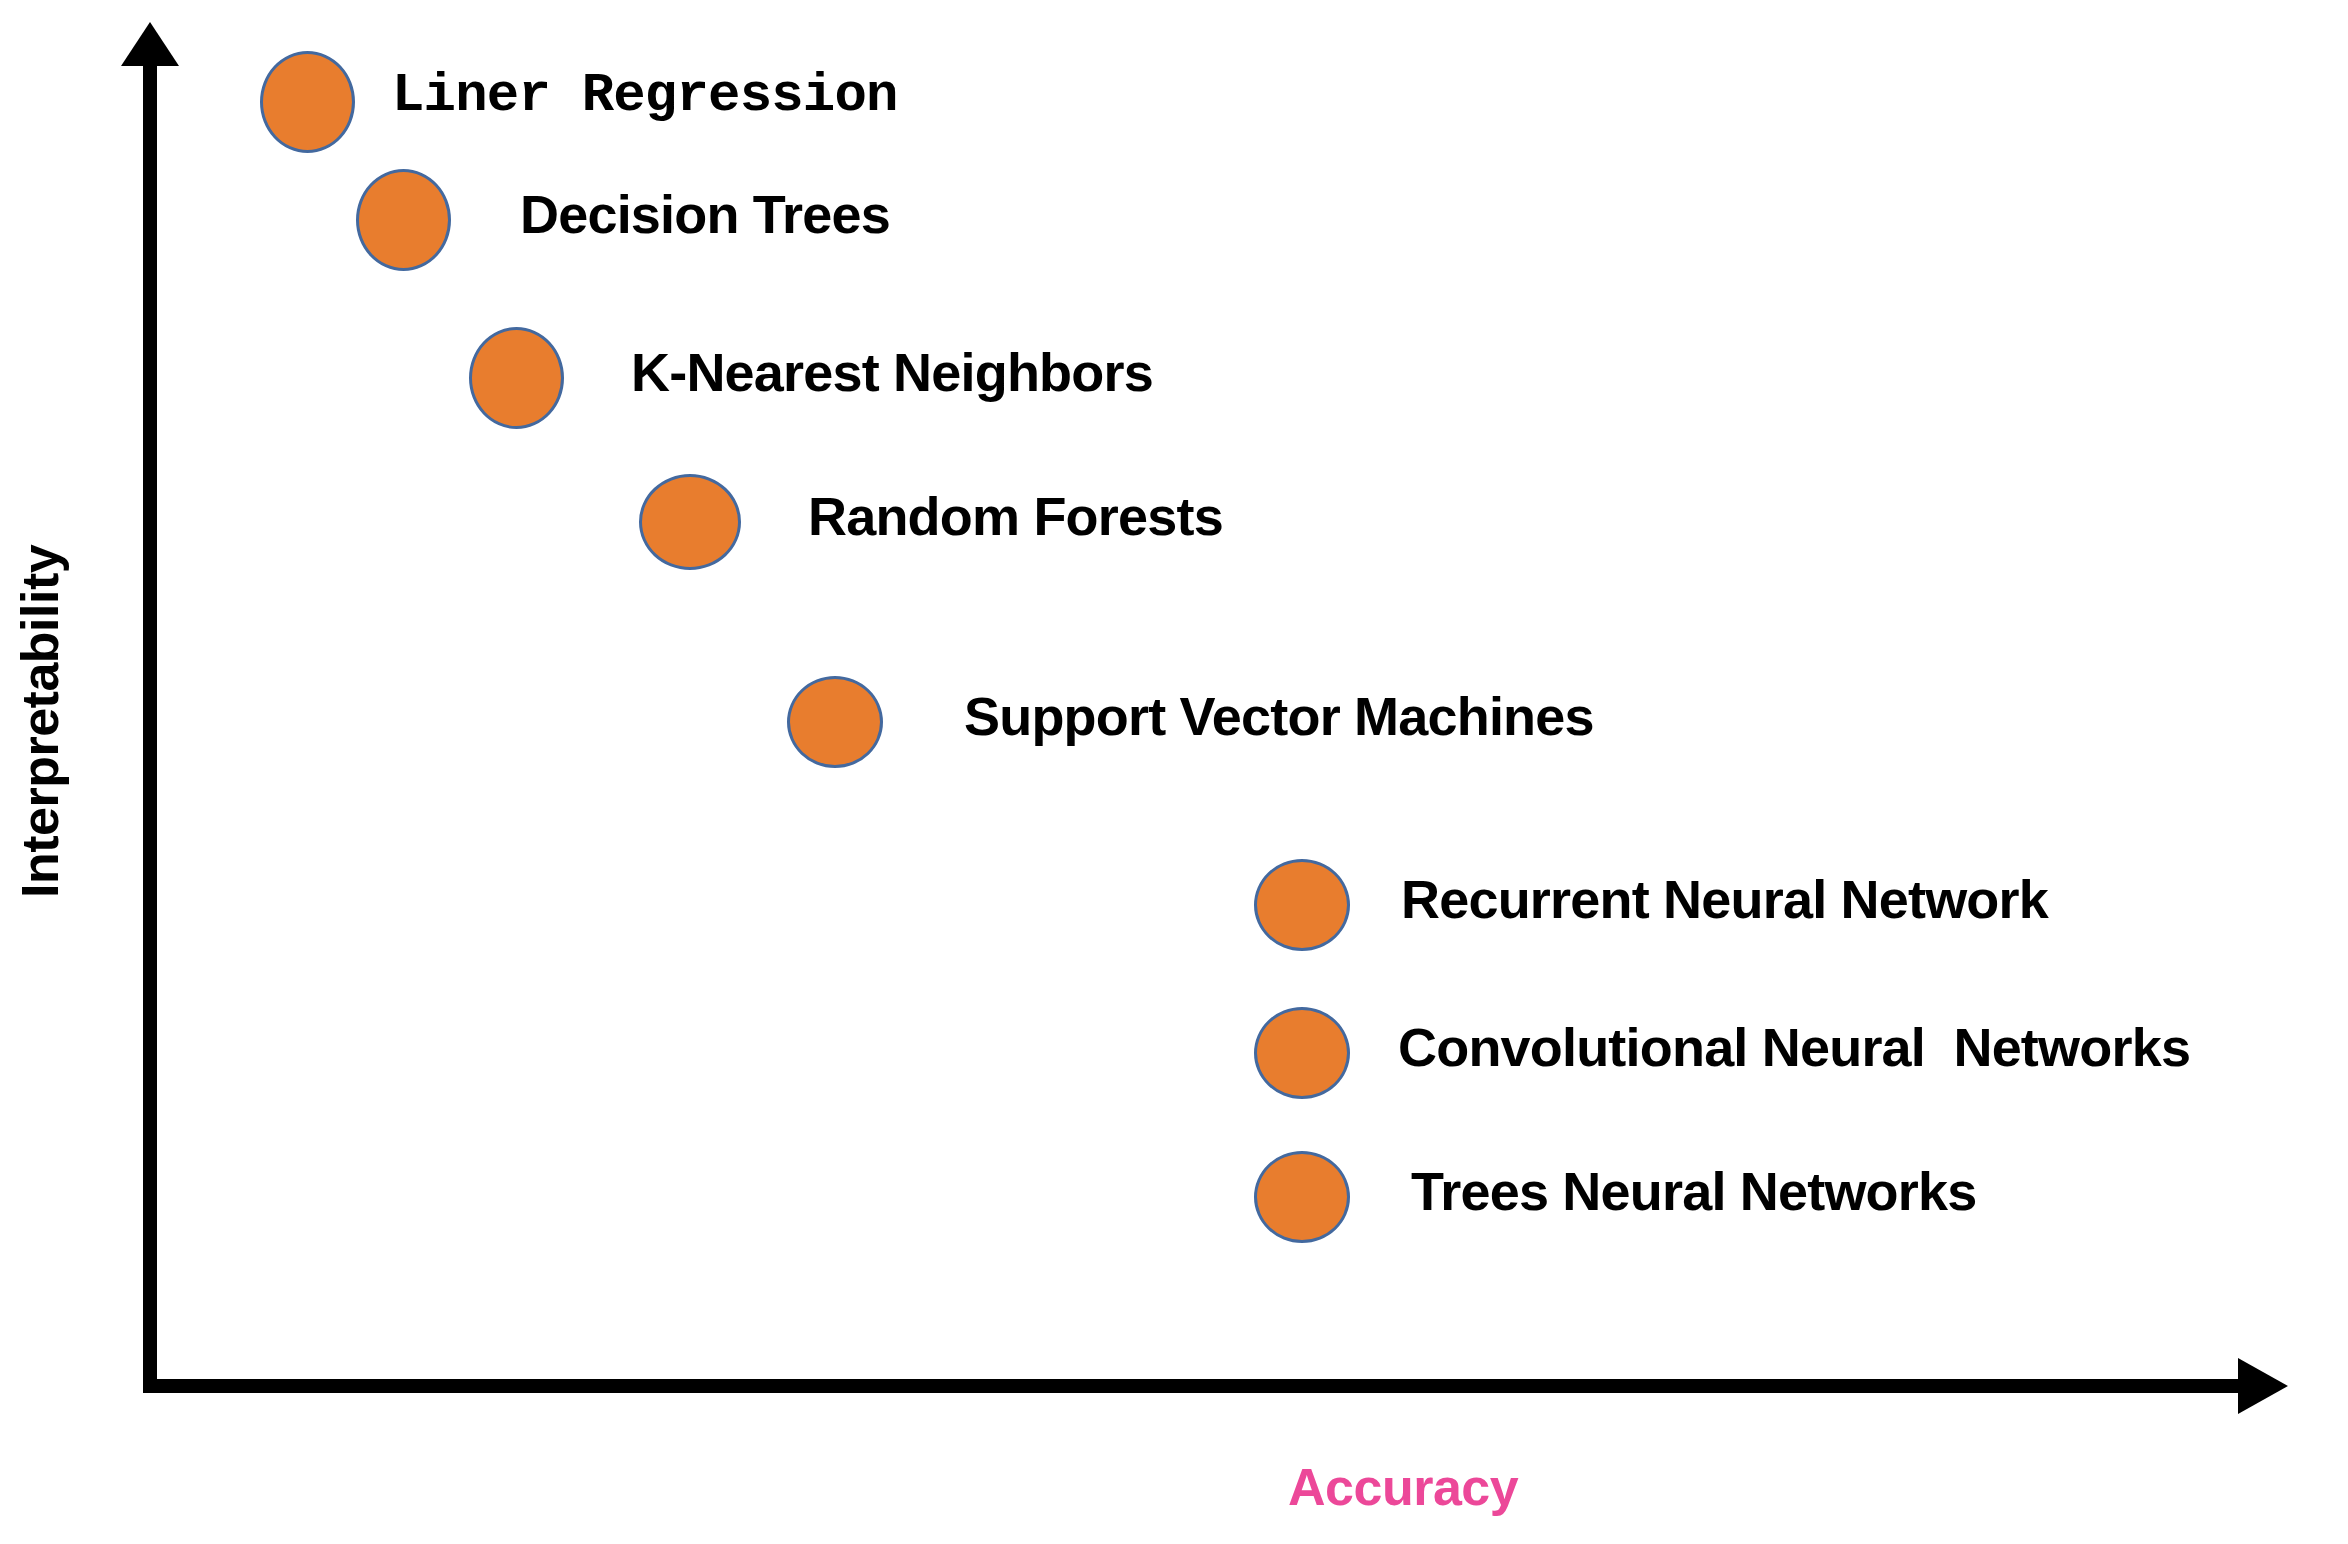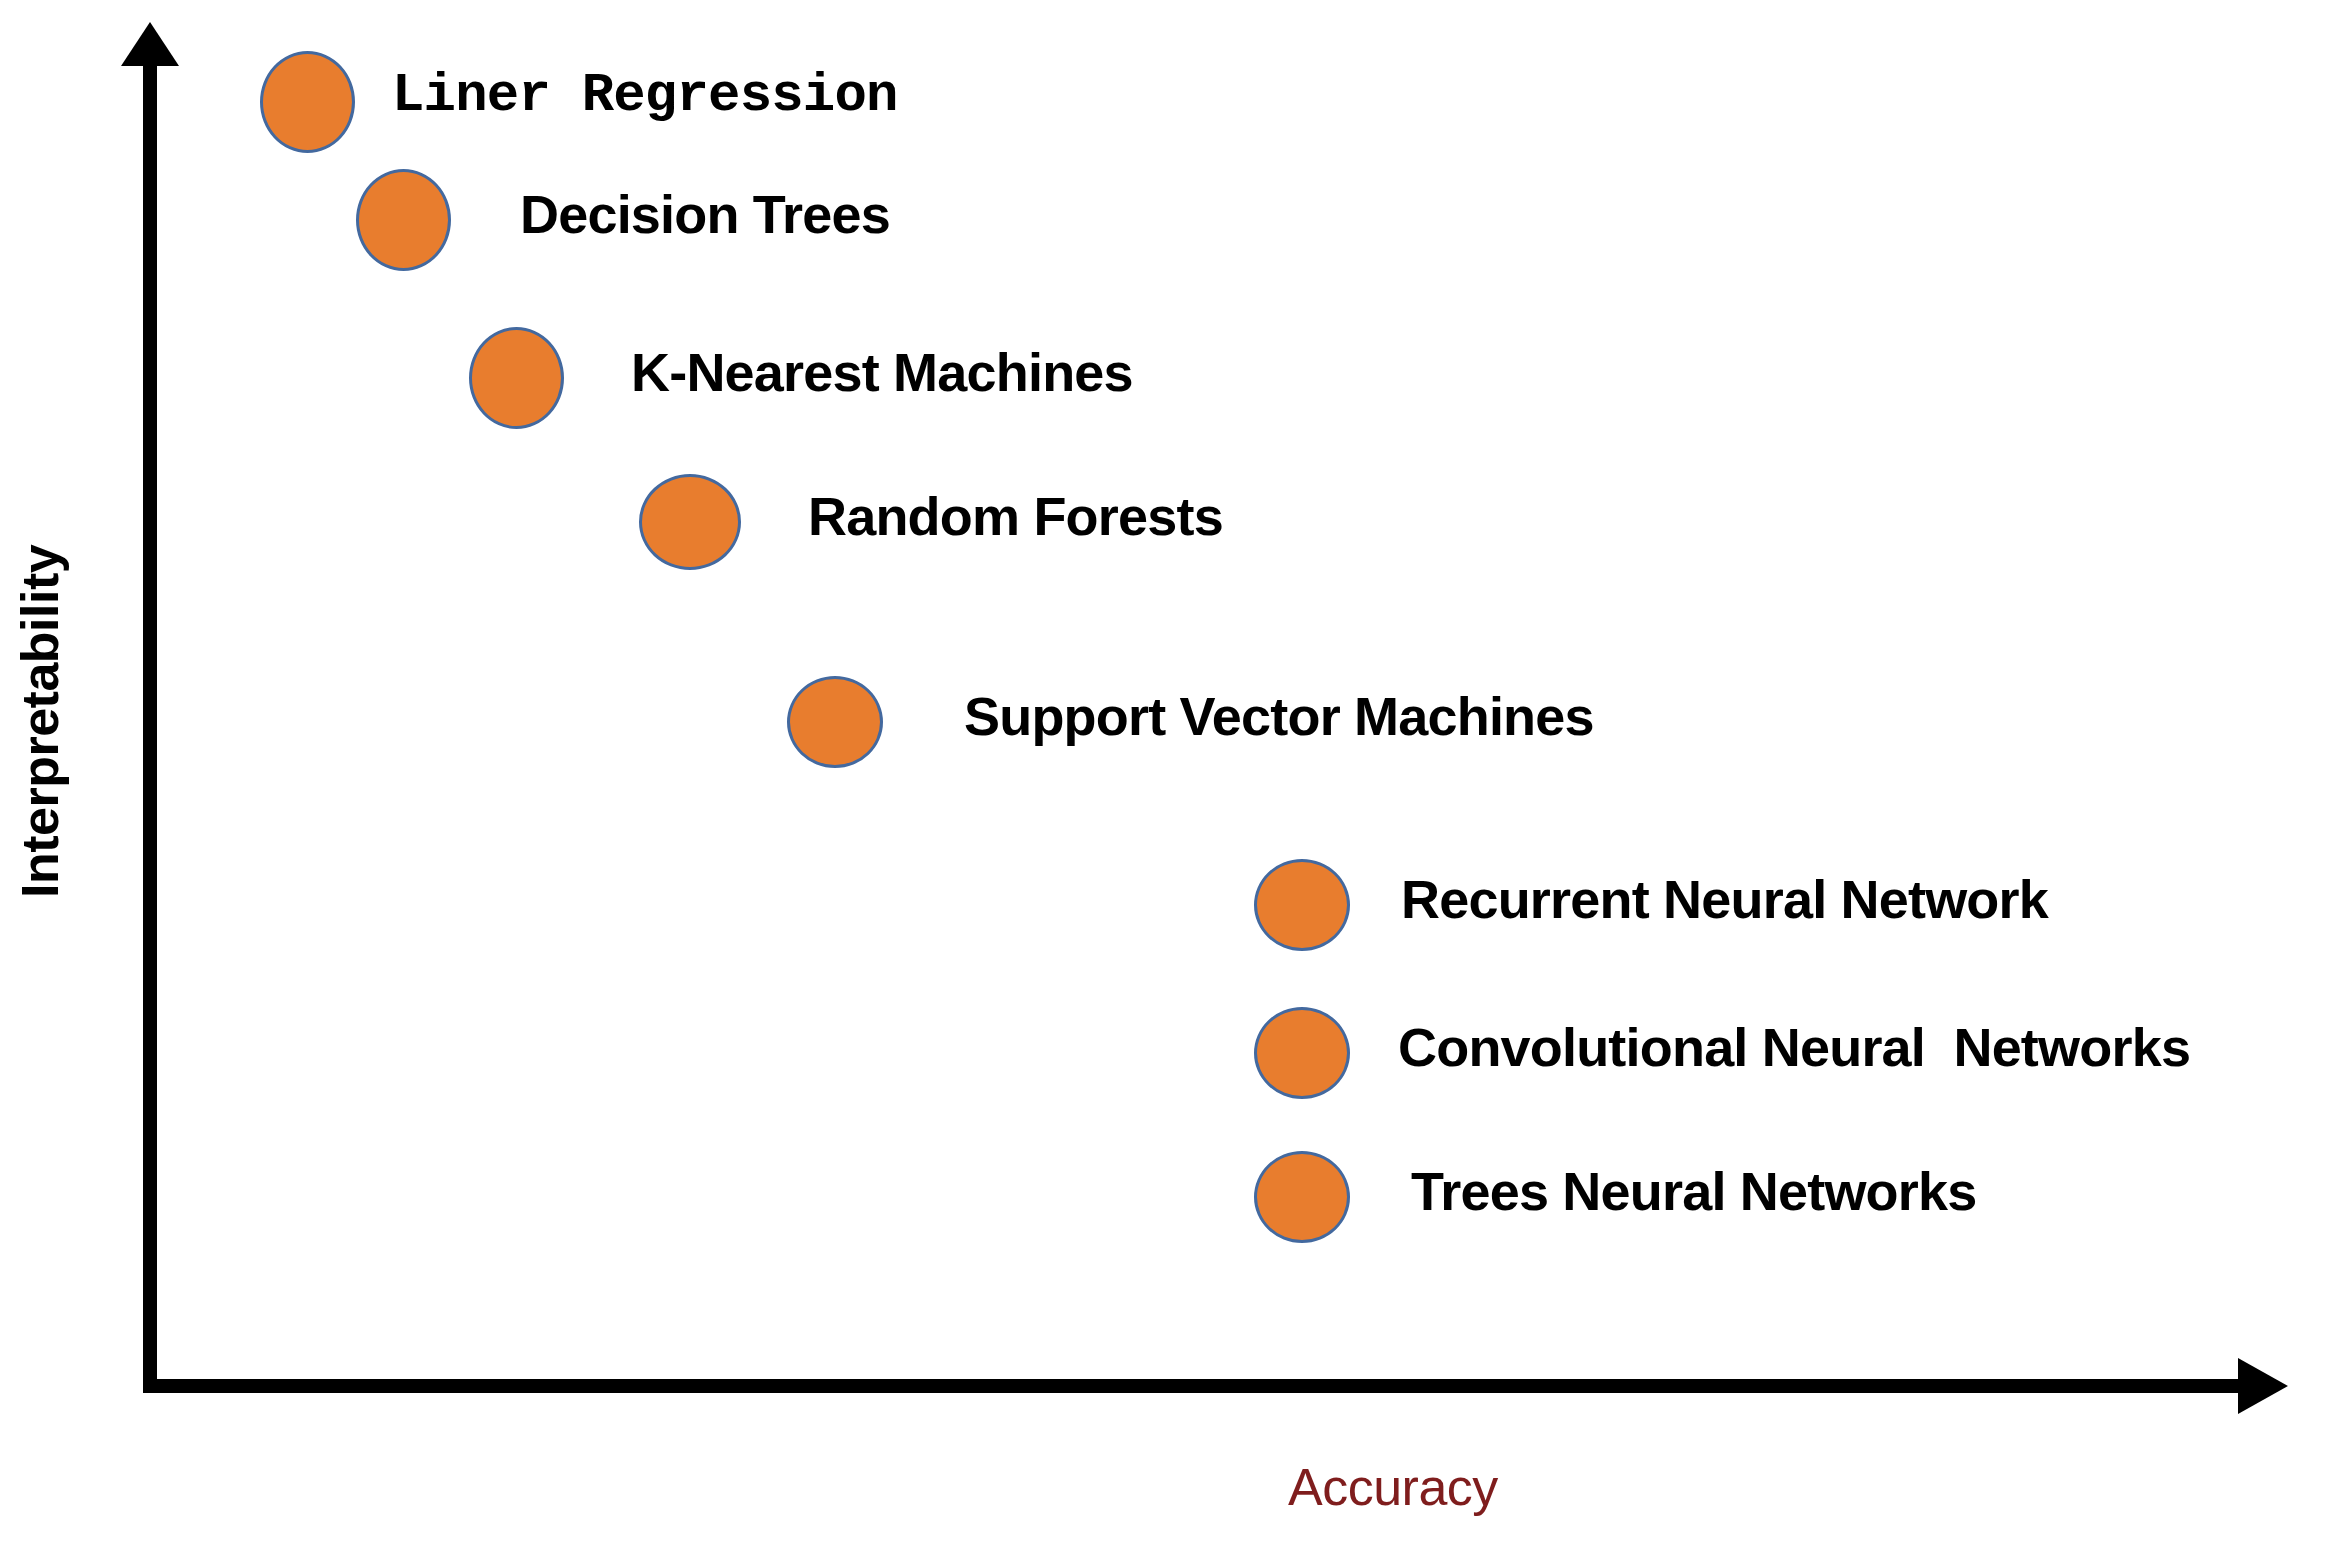--- a/index.html
+++ b/index.html
@@ -28,22 +28,22 @@
     top: 0;
     transform-origin: left top;
     white-space: nowrap;
     font-weight: bold;
     color: #000000;
     letter-spacing: -0.5px;
   }
   .x-axis-title {
     position: absolute;
     white-space: nowrap;
-    font-weight: normal;
-    color: #7f1d1d;
+    font-weight: bold;
+    color: #ec4899;
     letter-spacing: -0.5px;
   }
   .point {
     position: absolute;
     box-sizing: border-box;
     border-radius: 50%;
   }
   .point-label {
     position: absolute;
     white-space: pre;
@@ -72,21 +72,21 @@
   <div class="y-axis-title" style="transform: rotate(-90deg) translate(-898px, 0px); left:10px; top:0px; font-size:52px;">Interpretability</div>
 
   <div class="x-axis-title" style="left:1288px; top:1457px; font-size:52px;">Accuracy</div>
 
   <div id="points-layer">
       <div class="point" style="left: 259.5px; top: 51px; width: 95px; height: 102px; background: rgb(232, 125, 46); border: 3px solid rgb(67, 105, 159);"></div>
       <div class="point-label" style="left: 392px; font-size: 54px; top: 68.52px; font-family: Liberation Mono, monospace;">Liner Regression</div>
       <div class="point" style="left: 355.5px; top: 169px; width: 95px; height: 102px; background: rgb(232, 125, 46); border: 3px solid rgb(67, 105, 159);"></div>
       <div class="point-label" style="left: 520px; font-size: 54px; top: 186.52px;">Decision Trees</div>
       <div class="point" style="left: 468.5px; top: 327px; width: 95px; height: 102px; background: rgb(232, 125, 46); border: 3px solid rgb(67, 105, 159);"></div>
-      <div class="point-label" style="left: 631px; font-size: 54px; top: 344.52px;">K-Nearest Machines</div>
+      <div class="point-label" style="left: 631px; font-size: 54px; top: 344.52px;">K-Nearest Neighbors</div>
       <div class="point" style="left: 639px; top: 474px; width: 102px; height: 96px; background: rgb(232, 125, 46); border: 3px solid rgb(67, 105, 159);"></div>
       <div class="point-label" style="left: 808px; font-size: 54px; top: 488.52px;">Random Forests</div>
       <div class="point" style="left: 787px; top: 676px; width: 96px; height: 92px; background: rgb(232, 125, 46); border: 3px solid rgb(67, 105, 159);"></div>
       <div class="point-label" style="left: 952px; font-size: 54px; top: 688.52px; margin-left: 12px;">Support Vector Machines</div>
       <div class="point" style="left: 1254px; top: 859px; width: 96px; height: 92px; background: rgb(232, 125, 46); border: 3px solid rgb(67, 105, 159);"></div>
       <div class="point-label" style="left: 1401px; font-size: 54px; top: 871.52px; text-align: center;">Recurrent Neural Network</div>
       <div class="point" style="left: 1254px; top: 1007px; width: 96px; height: 92px; background: rgb(232, 125, 46); border: 3px solid rgb(67, 105, 159);"></div>
       <div class="point-label" style="left: 1398px; font-size: 54px; top: 1019.52px;">Convolutional Neural  Networks</div>
       <div class="point" style="left: 1254px; top: 1151px; width: 96px; height: 92px; background: rgb(232, 125, 46); border: 3px solid rgb(67, 105, 159);"></div>
       <div class="point-label" style="left: 1411px; font-size: 54px; top: 1163.52px;">Trees Neural Networks</div>

